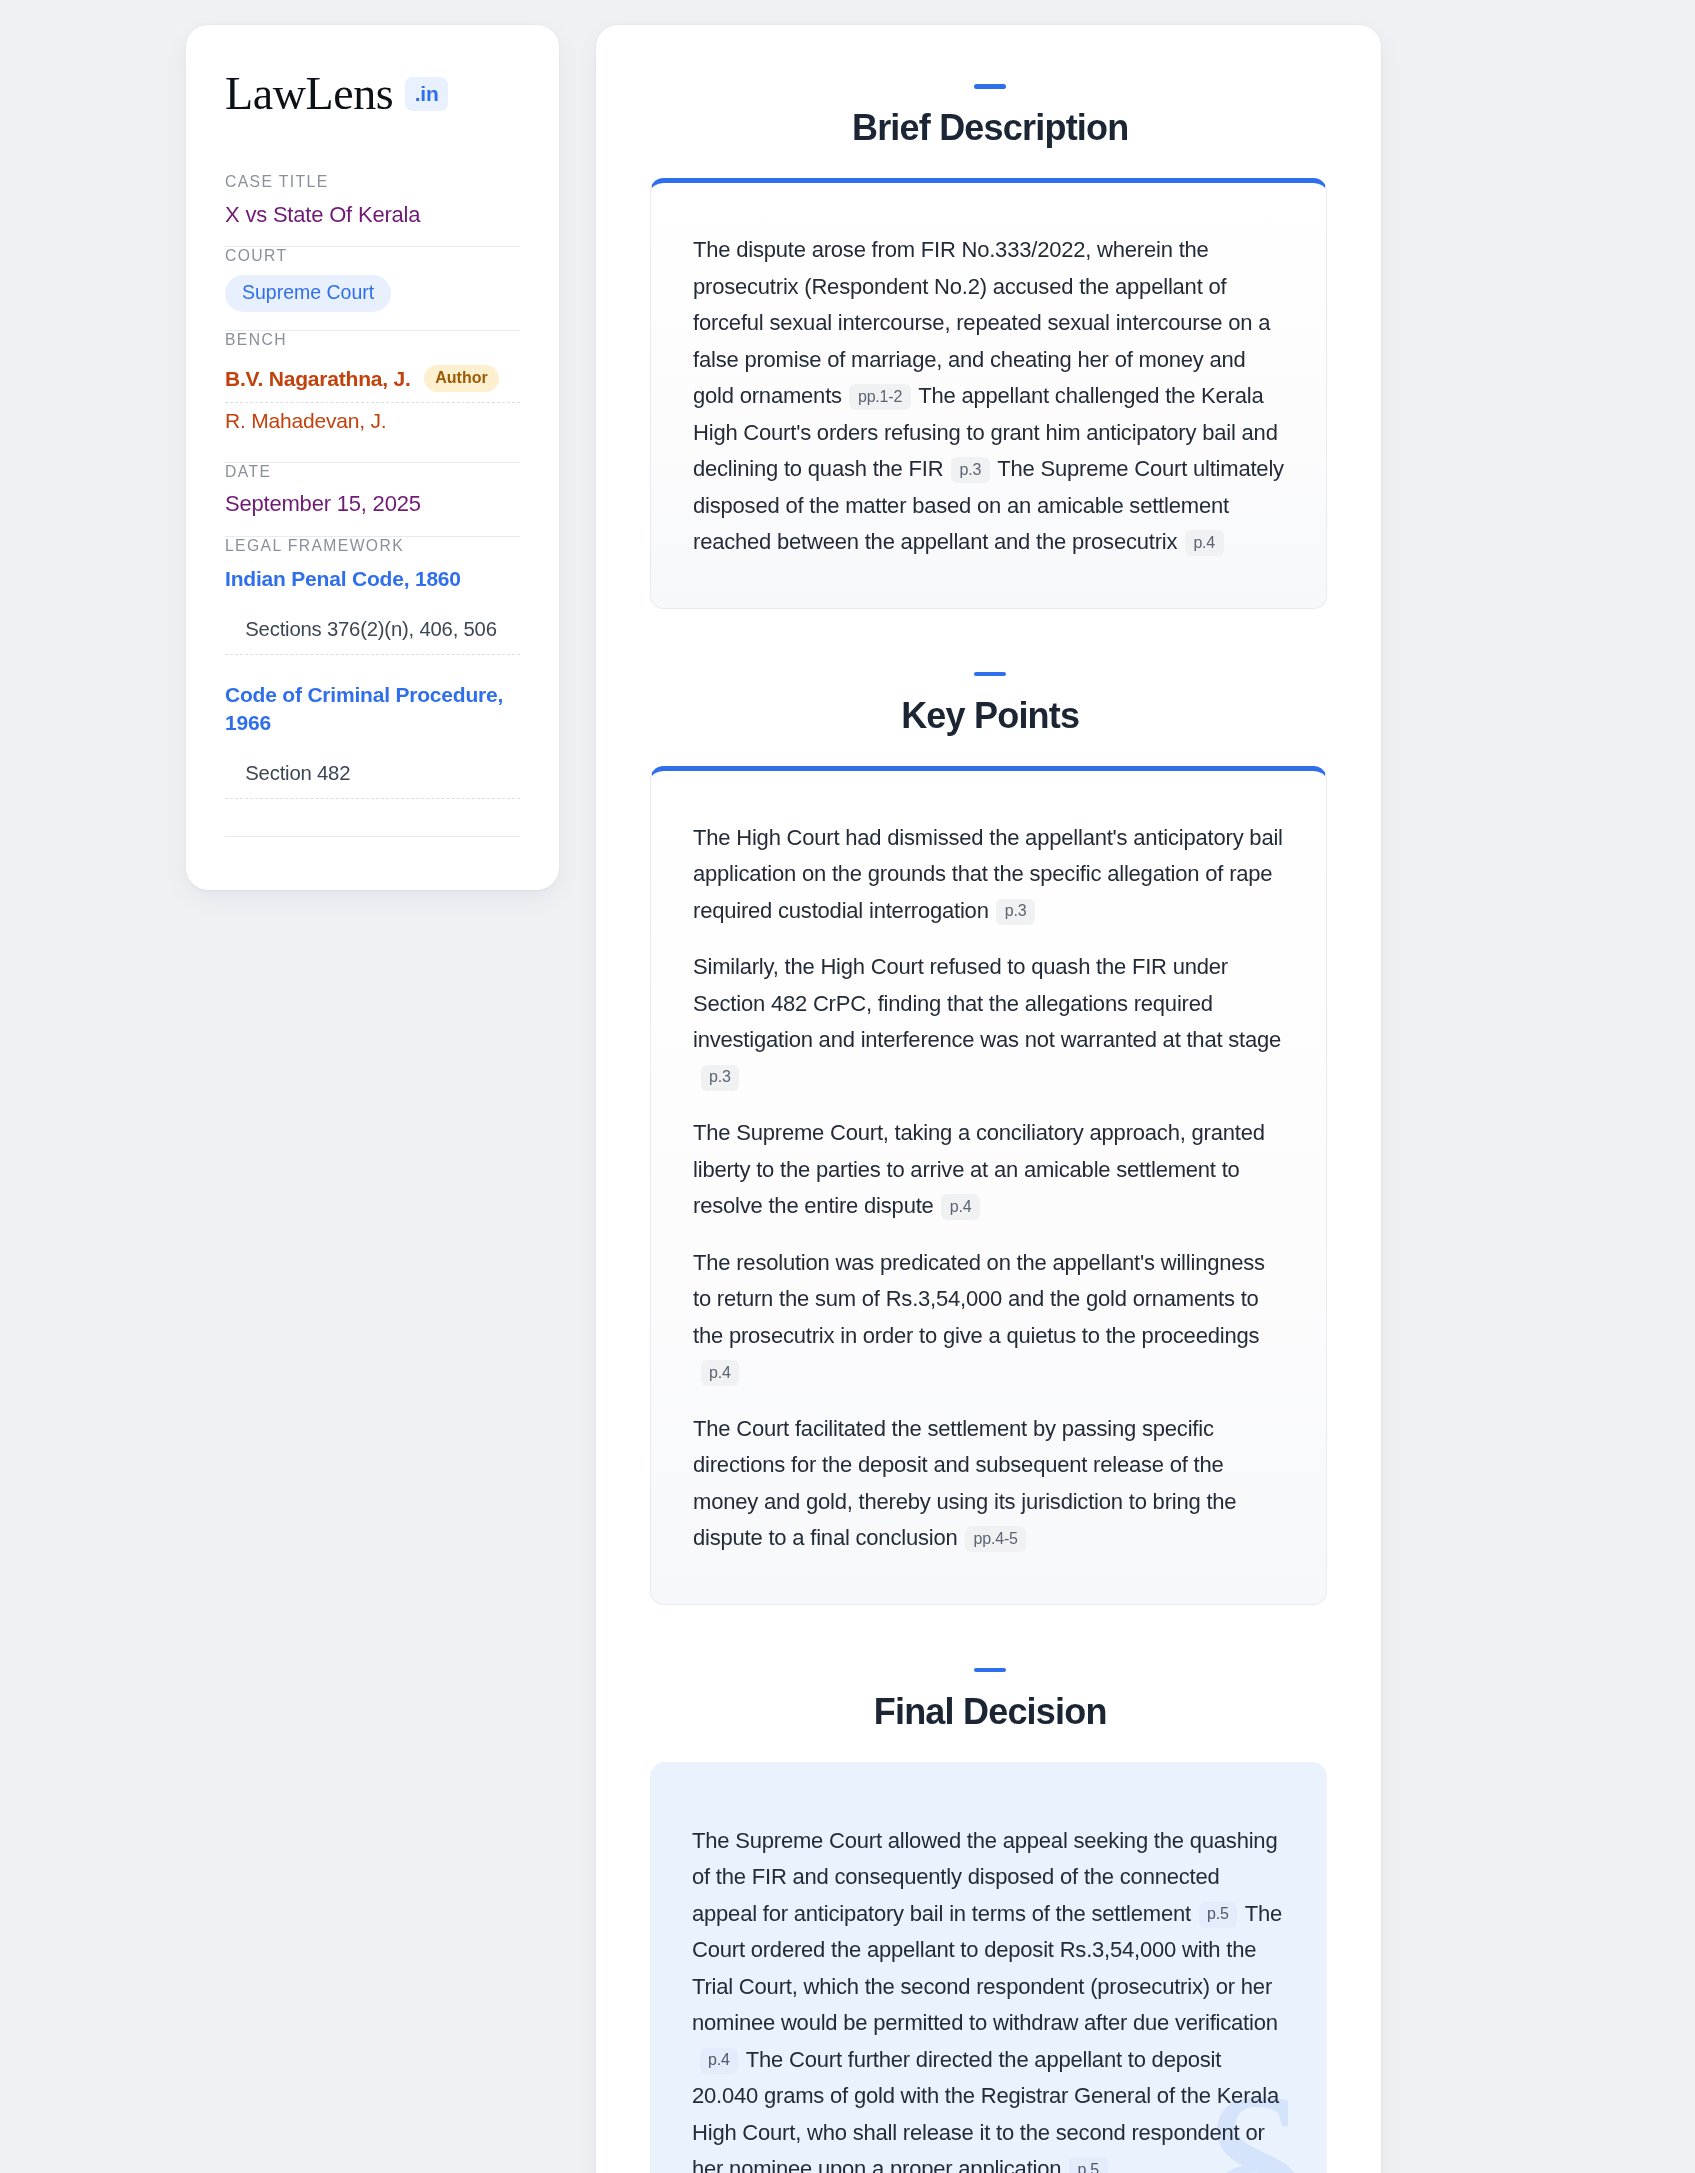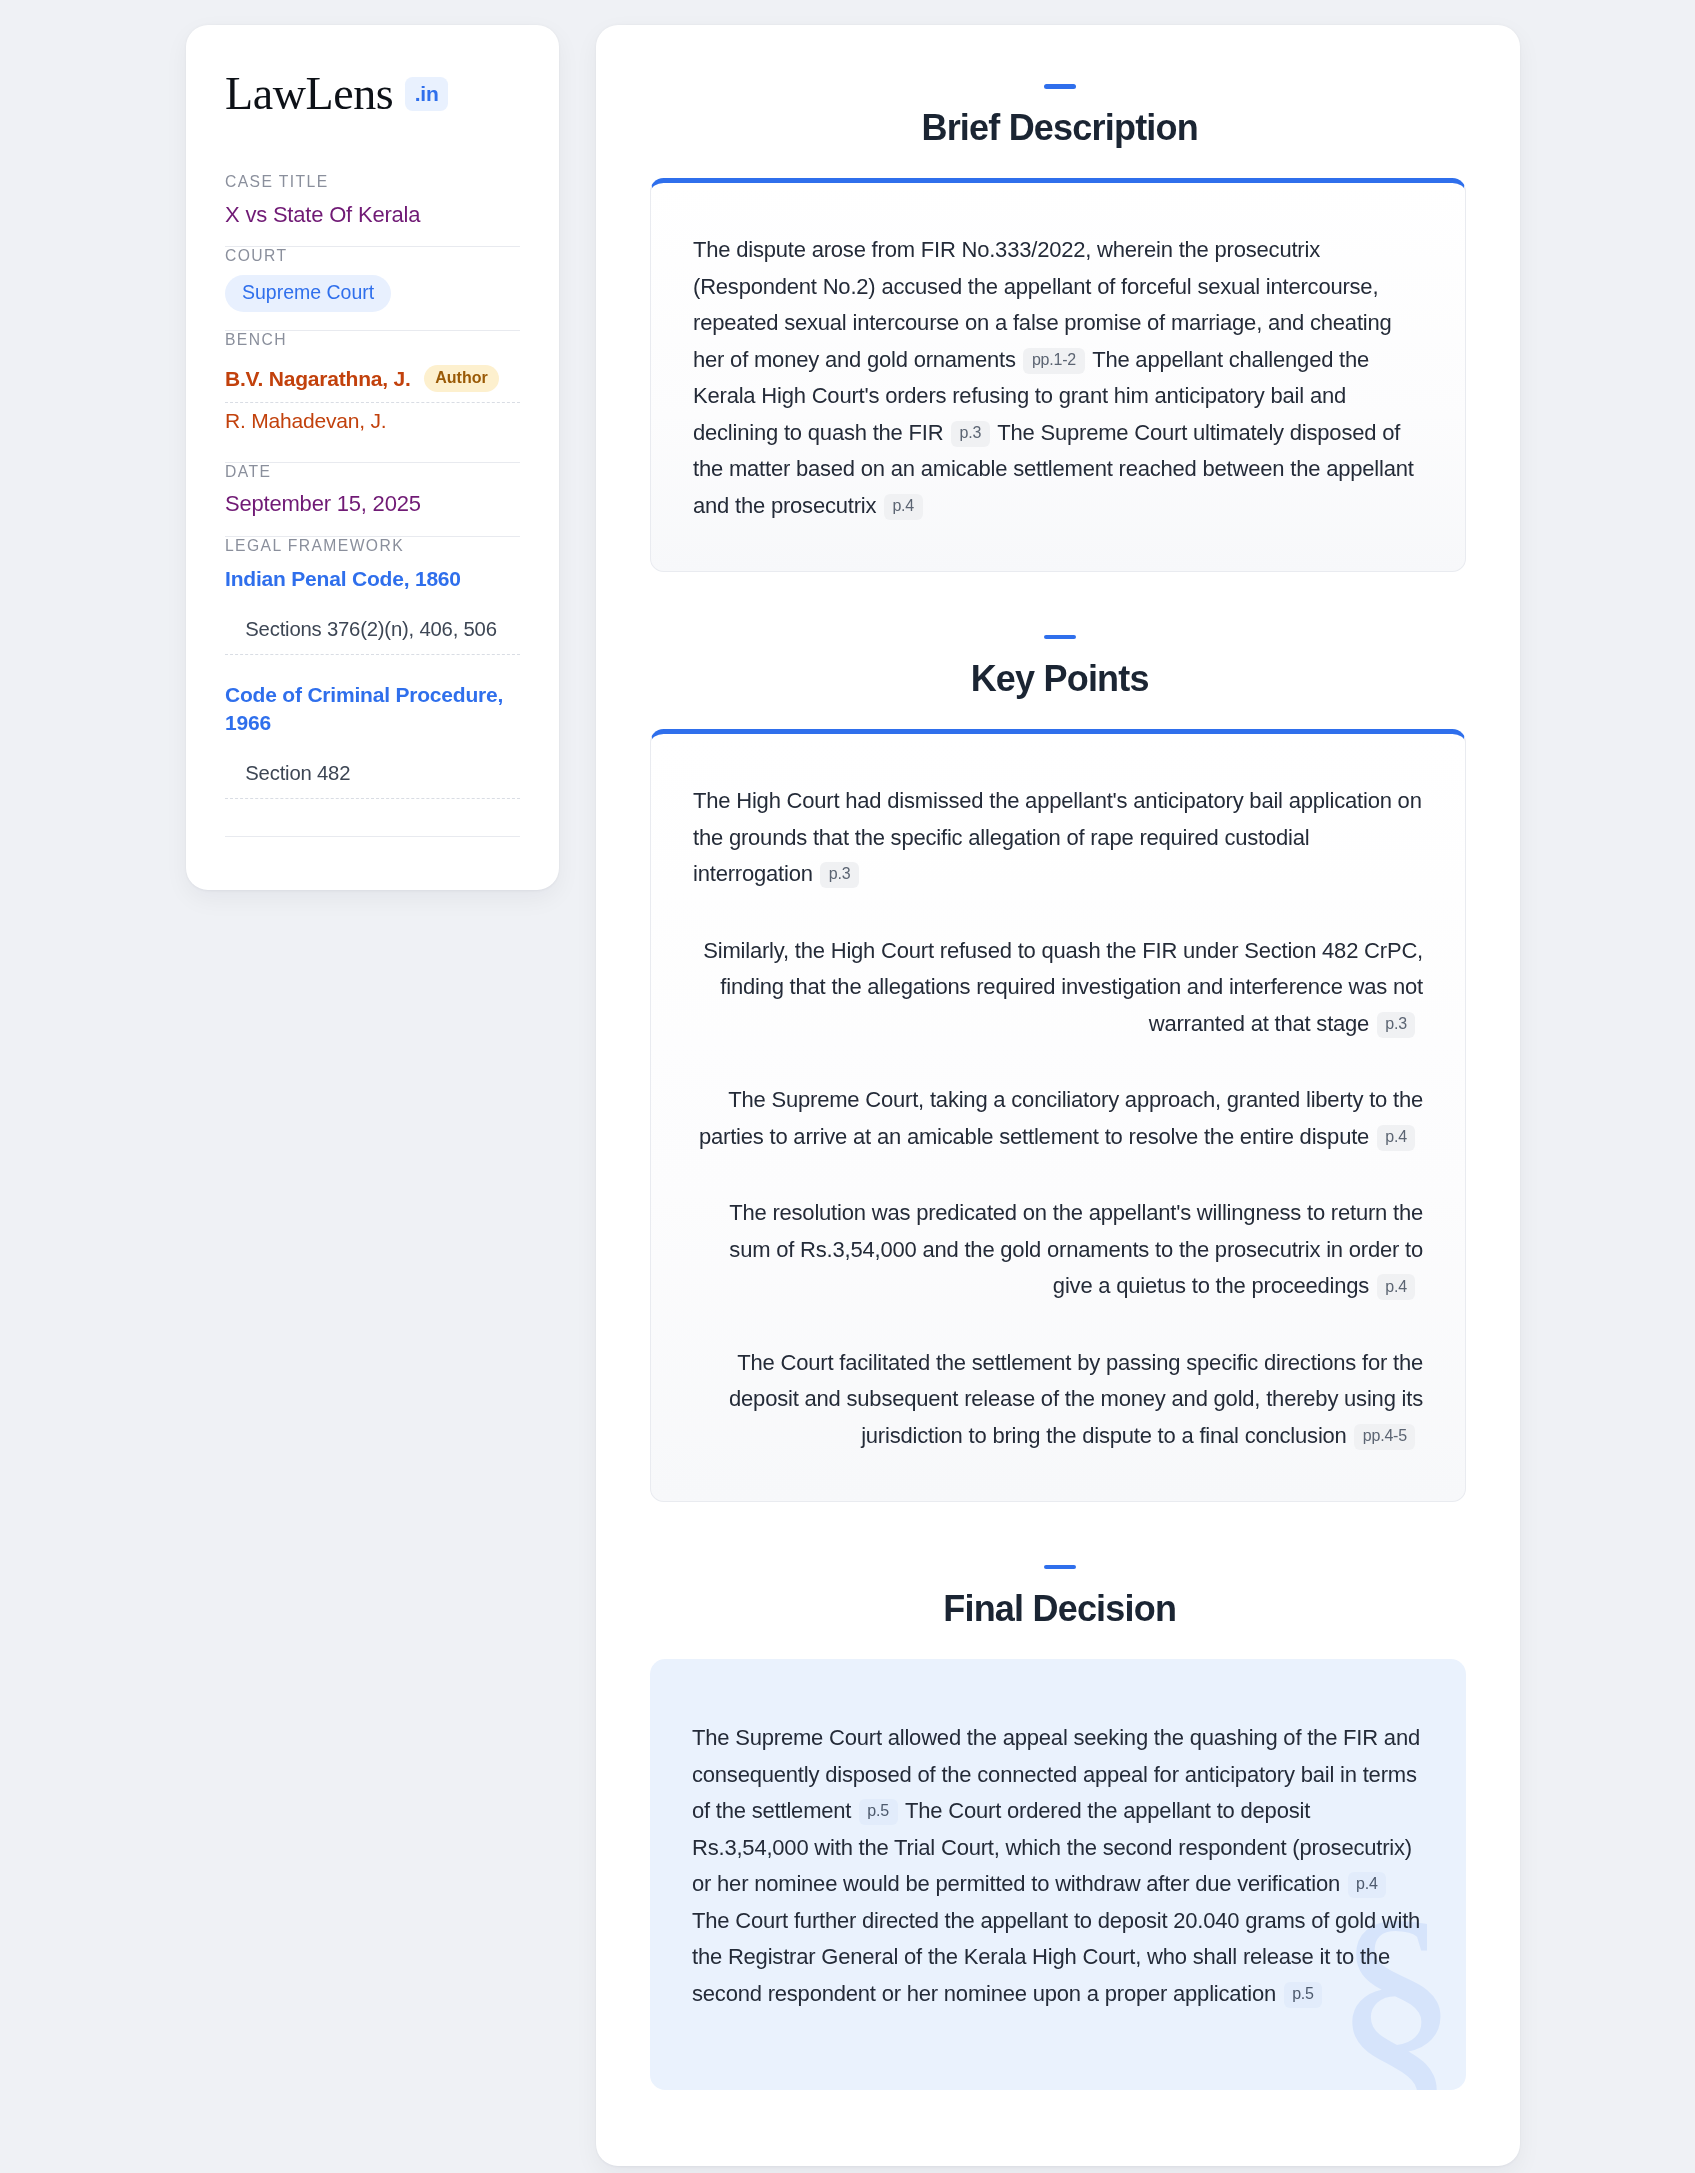--- a/index.html
+++ b/index.html
@@ -6,21 +6,21 @@
 
   html, body {
     width: 1695px;
     height: 2173px;
     background: #eff1f5;
     font-family: "Liberation Sans", sans-serif;
     -webkit-font-smoothing: antialiased;
   }
 
   .page {
-    width: 1695px;
+    width: 1381px;
     height: 2173px;
     display: flex;
     align-items: flex-start;
     gap: 37px;
     padding: 25.4px 0 0 0;
     position: relative;
   }
 
   
   .sidebar {
@@ -186,21 +186,21 @@
   }
 
   .para {
     font-size: 22px;
     line-height: 1.66;
     color: #242b38;
     letter-spacing: -0.2px;
     position: relative;
     z-index: 2;
   }
-  .para + .para { margin-top: 40px; text-align: right; }
+  .para + .para { margin-top: 20px; }
 
   .cite {
     display: inline-block;
     background: #f0f1f3;
     color: #5b6472;
     font-size: 16px;
     border-radius: 6px;
     padding: 3.4px 8.5px 4.2px 8.5px;
     line-height: 1.15;
     margin: 0 7.6px;

